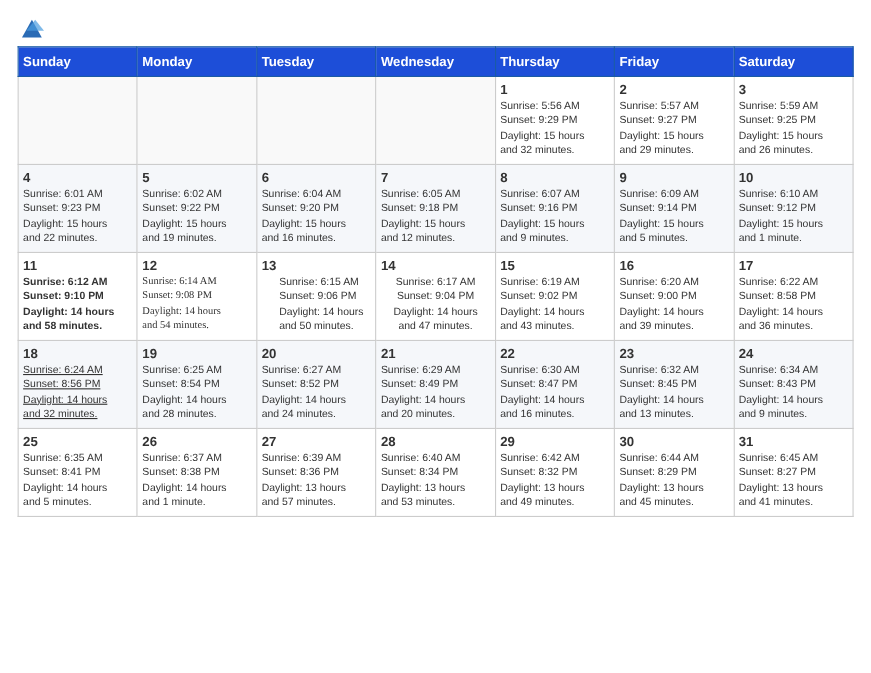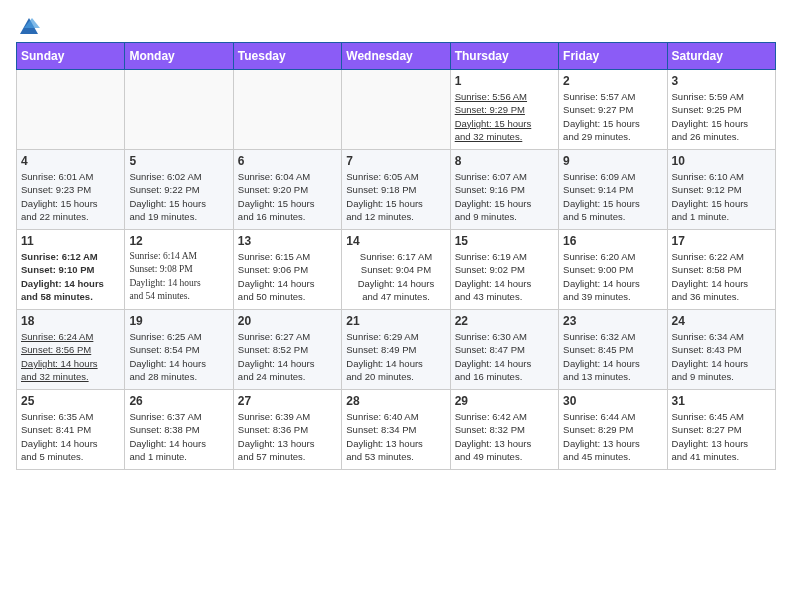--- a/index.html
+++ b/index.html
@@ -32,21 +32,21 @@
     .subtitle {
       font-size: 15px;
       color: #444;
     }
     table {
       width: 100%;
       border-collapse: collapse;
       table-layout: fixed;
     }
     thead tr th {
-      background-color: #8b5cf6;
+      background-color: #1d4ed8;
       color: #fff;
       font-size: 12px;
       font-weight: bold;
       padding: 6px 4px;
       text-align: left;
       border: 1px solid #1a5ba5;
     }
     tbody tr td {
       border: 1px solid #ccc;
       vertical-align: top;
@@ -106,21 +106,21 @@
       </tr>
   </thead>
   <tbody id="calendar-body">
       <tr>
         <td class="empty"></td>
         <td class="empty"></td>
         <td class="empty"></td>
         <td class="empty"></td>
         <td>
           <span class="day-number">1</span>
-          <div class="day-info" style="white-space: pre-line; text-decoration: underline;">Sunrise: 5:56 AM
+          <div class="day-info" style="white-space: pre-line;">Sunrise: 5:56 AM
 Sunset: 9:29 PM
 Daylight: 15 hours
 and 32 minutes.</div>
         </td>
         <td>
           <span class="day-number">2</span>
           <div class="day-info" style="white-space: pre-line;">Sunrise: 5:57 AM
 Sunset: 9:27 PM
 Daylight: 15 hours
 and 29 minutes.</div>
@@ -194,21 +194,21 @@
         </td>
         <td>
           <span class="day-number">12</span>
           <div class="day-info" style="white-space: pre-line; font-family: Liberation Serif, serif;">Sunrise: 6:14 AM
 Sunset: 9:08 PM
 Daylight: 14 hours
 and 54 minutes.</div>
         </td>
         <td>
           <span class="day-number">13</span>
-          <div class="day-info" style="white-space: pre-line;">Sunrise: 6:15 AM
+          <div class="day-info" style="white-space: pre-line; margin-left: 16px;">Sunrise: 6:15 AM
 Sunset: 9:06 PM
 Daylight: 14 hours
 and 50 minutes.</div>
         </td>
         <td>
           <span class="day-number">14</span>
           <div class="day-info" style="white-space: pre-line; text-align: center;">Sunrise: 6:17 AM
 Sunset: 9:04 PM
 Daylight: 14 hours
 and 47 minutes.</div>

